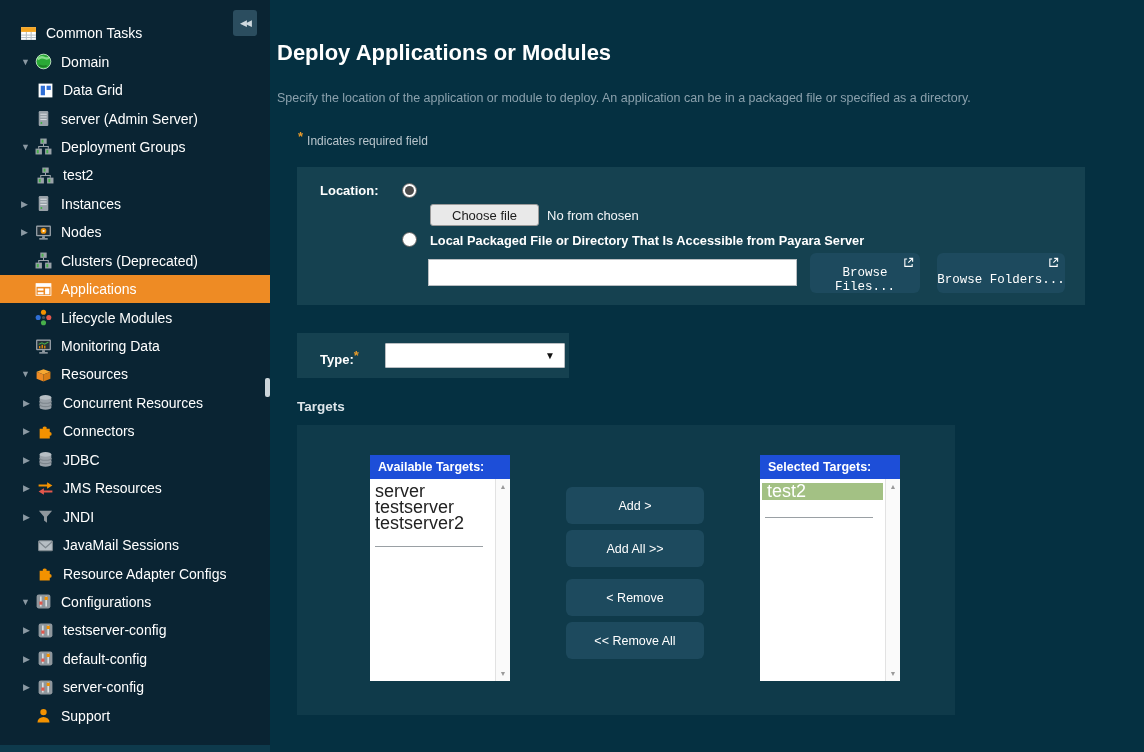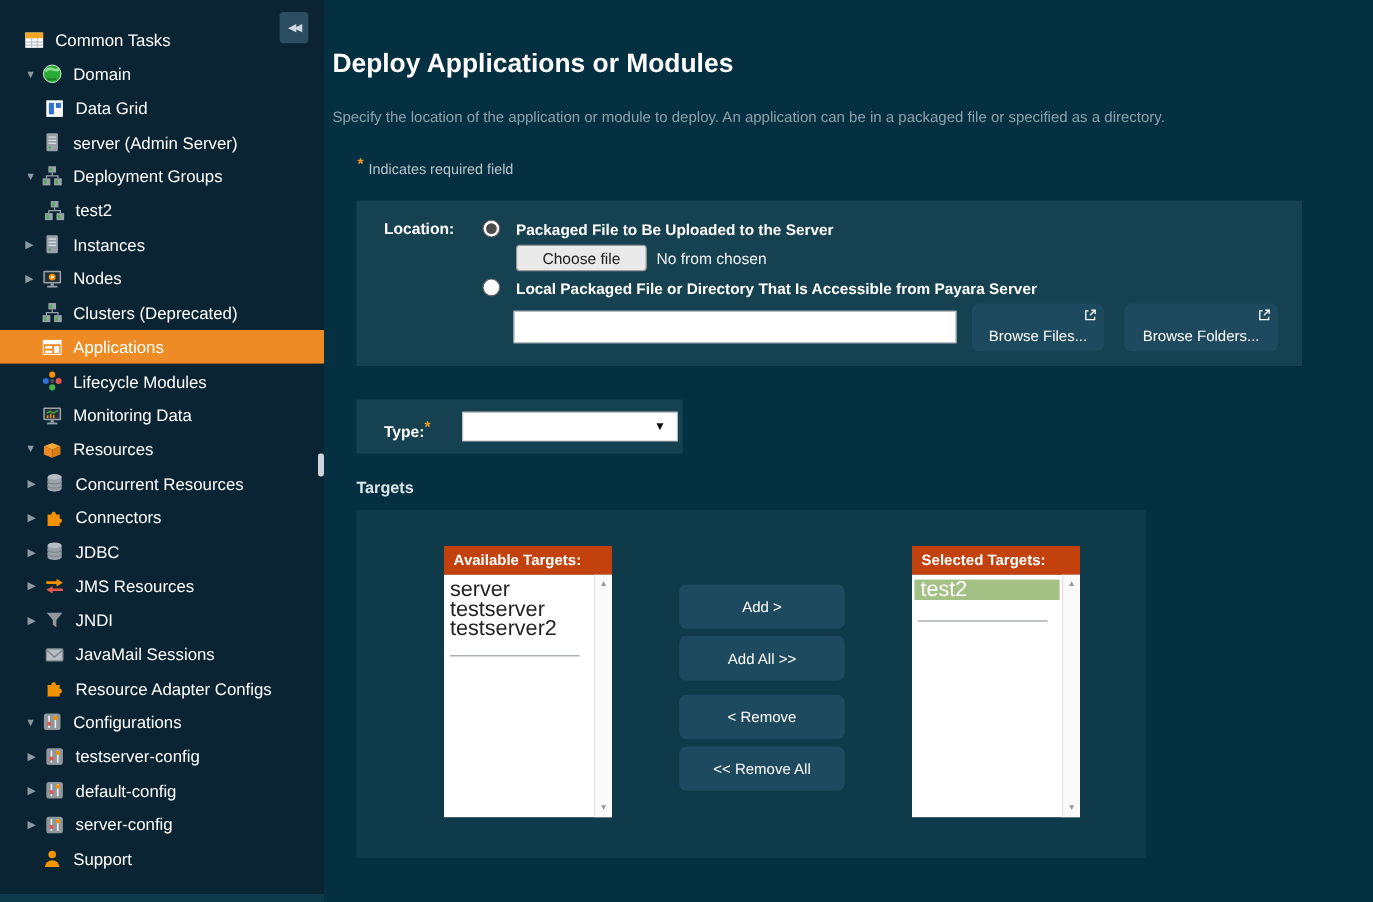--- a/index.html
+++ b/index.html
@@ -58,37 +58,37 @@
   .file-row { position:absolute; left:133px; top:37px; display:flex;
     align-items:center; }
   .choose-file-btn { background:#e9e9e9; border:1px solid #9a9a9a; border-radius:3px;
     color:#1c1c1c; font-size:13px; padding:2px 21px; height:22px; cursor:pointer; }
   .file-status { color:#f2f5f7; font-size:13px; margin-left:8px; }
   .path-input { position:absolute; left:131px; top:92px; width:369px; height:27px;
     background:#ffffff; border:1px solid #b9bec2; font-size:13px; padding:0 6px;
     color:#222; }
   .browse-btn { position:absolute; top:86px; height:40px; background:#1d4a5e;
     border:none; border-radius:6px; color:#ffffff; font-size:12.5px;
-    cursor:pointer; padding-top:13px; text-align:center; }
+    cursor:pointer; padding-top:13px; text-align:center;font-family:Liberation Mono, monospace; }
   .browse-files { left:513px; width:110px; }
   .browse-folders { left:640px; width:128px; }
   .ext-icon { position:absolute; top:4px; right:6px; width:11px; height:11px; }
 
   .type-label { position:absolute; left:23px; top:15px; font-size:13px;
     font-weight:bold; color:#ffffff; }
   .type-select { position:absolute; left:88px; top:10px; width:180px; height:25px;
     background:#ffffff; border:1px solid #b9bec2; border-radius:1px; cursor:pointer; }
   .type-select .sel-arrow { position:absolute; right:9px; top:6px; font-size:10px;
     color:#111; }
 
   .targets-heading { position:absolute; left:27px; top:399px; font-size:13.5px;
     font-weight:bold; color:#dde5ea; }
   .targets-panel { position:absolute; left:27px; top:425px; width:658px; height:290px;
     background:#0f3a4a; }
-  .listbox-header { position:absolute; width:140px; height:24px; background:#c2410c;
+  .listbox-header { position:absolute; width:140px; height:24px; background:#1d4ed8;
     color:#ffffff; font-size:12.5px; font-weight:bold; padding:5px 0 0 8px; }
   .lb-avail-h { left:73px; top:30px; }
   .lb-sel-h { left:463px; top:30px; }
   .listbox { position:absolute; width:140px; height:202px; background:#ffffff;
     top:54px; cursor:default; }
   .lb-avail { left:73px; }
   .lb-sel { left:463px; }
   .lb-inner { position:absolute; left:0; top:0; right:15px; bottom:0;
     padding-top:4px; overflow:hidden; }
   .lb-item { font-size:18px; color:#222; line-height:16px; padding:0 0 0 5px; }
@@ -480,21 +480,20 @@
   <h1 class="page-title">Deploy Applications or Modules</h1>
   <p class="page-subtitle">Specify the location of the application or module to deploy. An application can be in a packaged file or specified as a directory.</p>
   <p class="required-note">
     <span class="req-star">*</span><span>Indicates required field</span>
   </p>
 
   <section class="panel location-panel">
     <span class="loc-label">Location:</span>
 
     <span class="radio radio1 checked"></span>
-    <span class="radio-label rl1">Packaged File to Be Uploaded to the Server</span>
 
     <div class="file-row">
       <button class="choose-file-btn">Choose file</button>
       <span class="file-status">No from chosen</span>
     </div>
 
     <span class="radio radio2"></span>
     <span class="radio-label rl2">Local Packaged File or Directory That Is Accessible from Payara Server</span>
 
     <input class="path-input" type="text" value="" style="">

